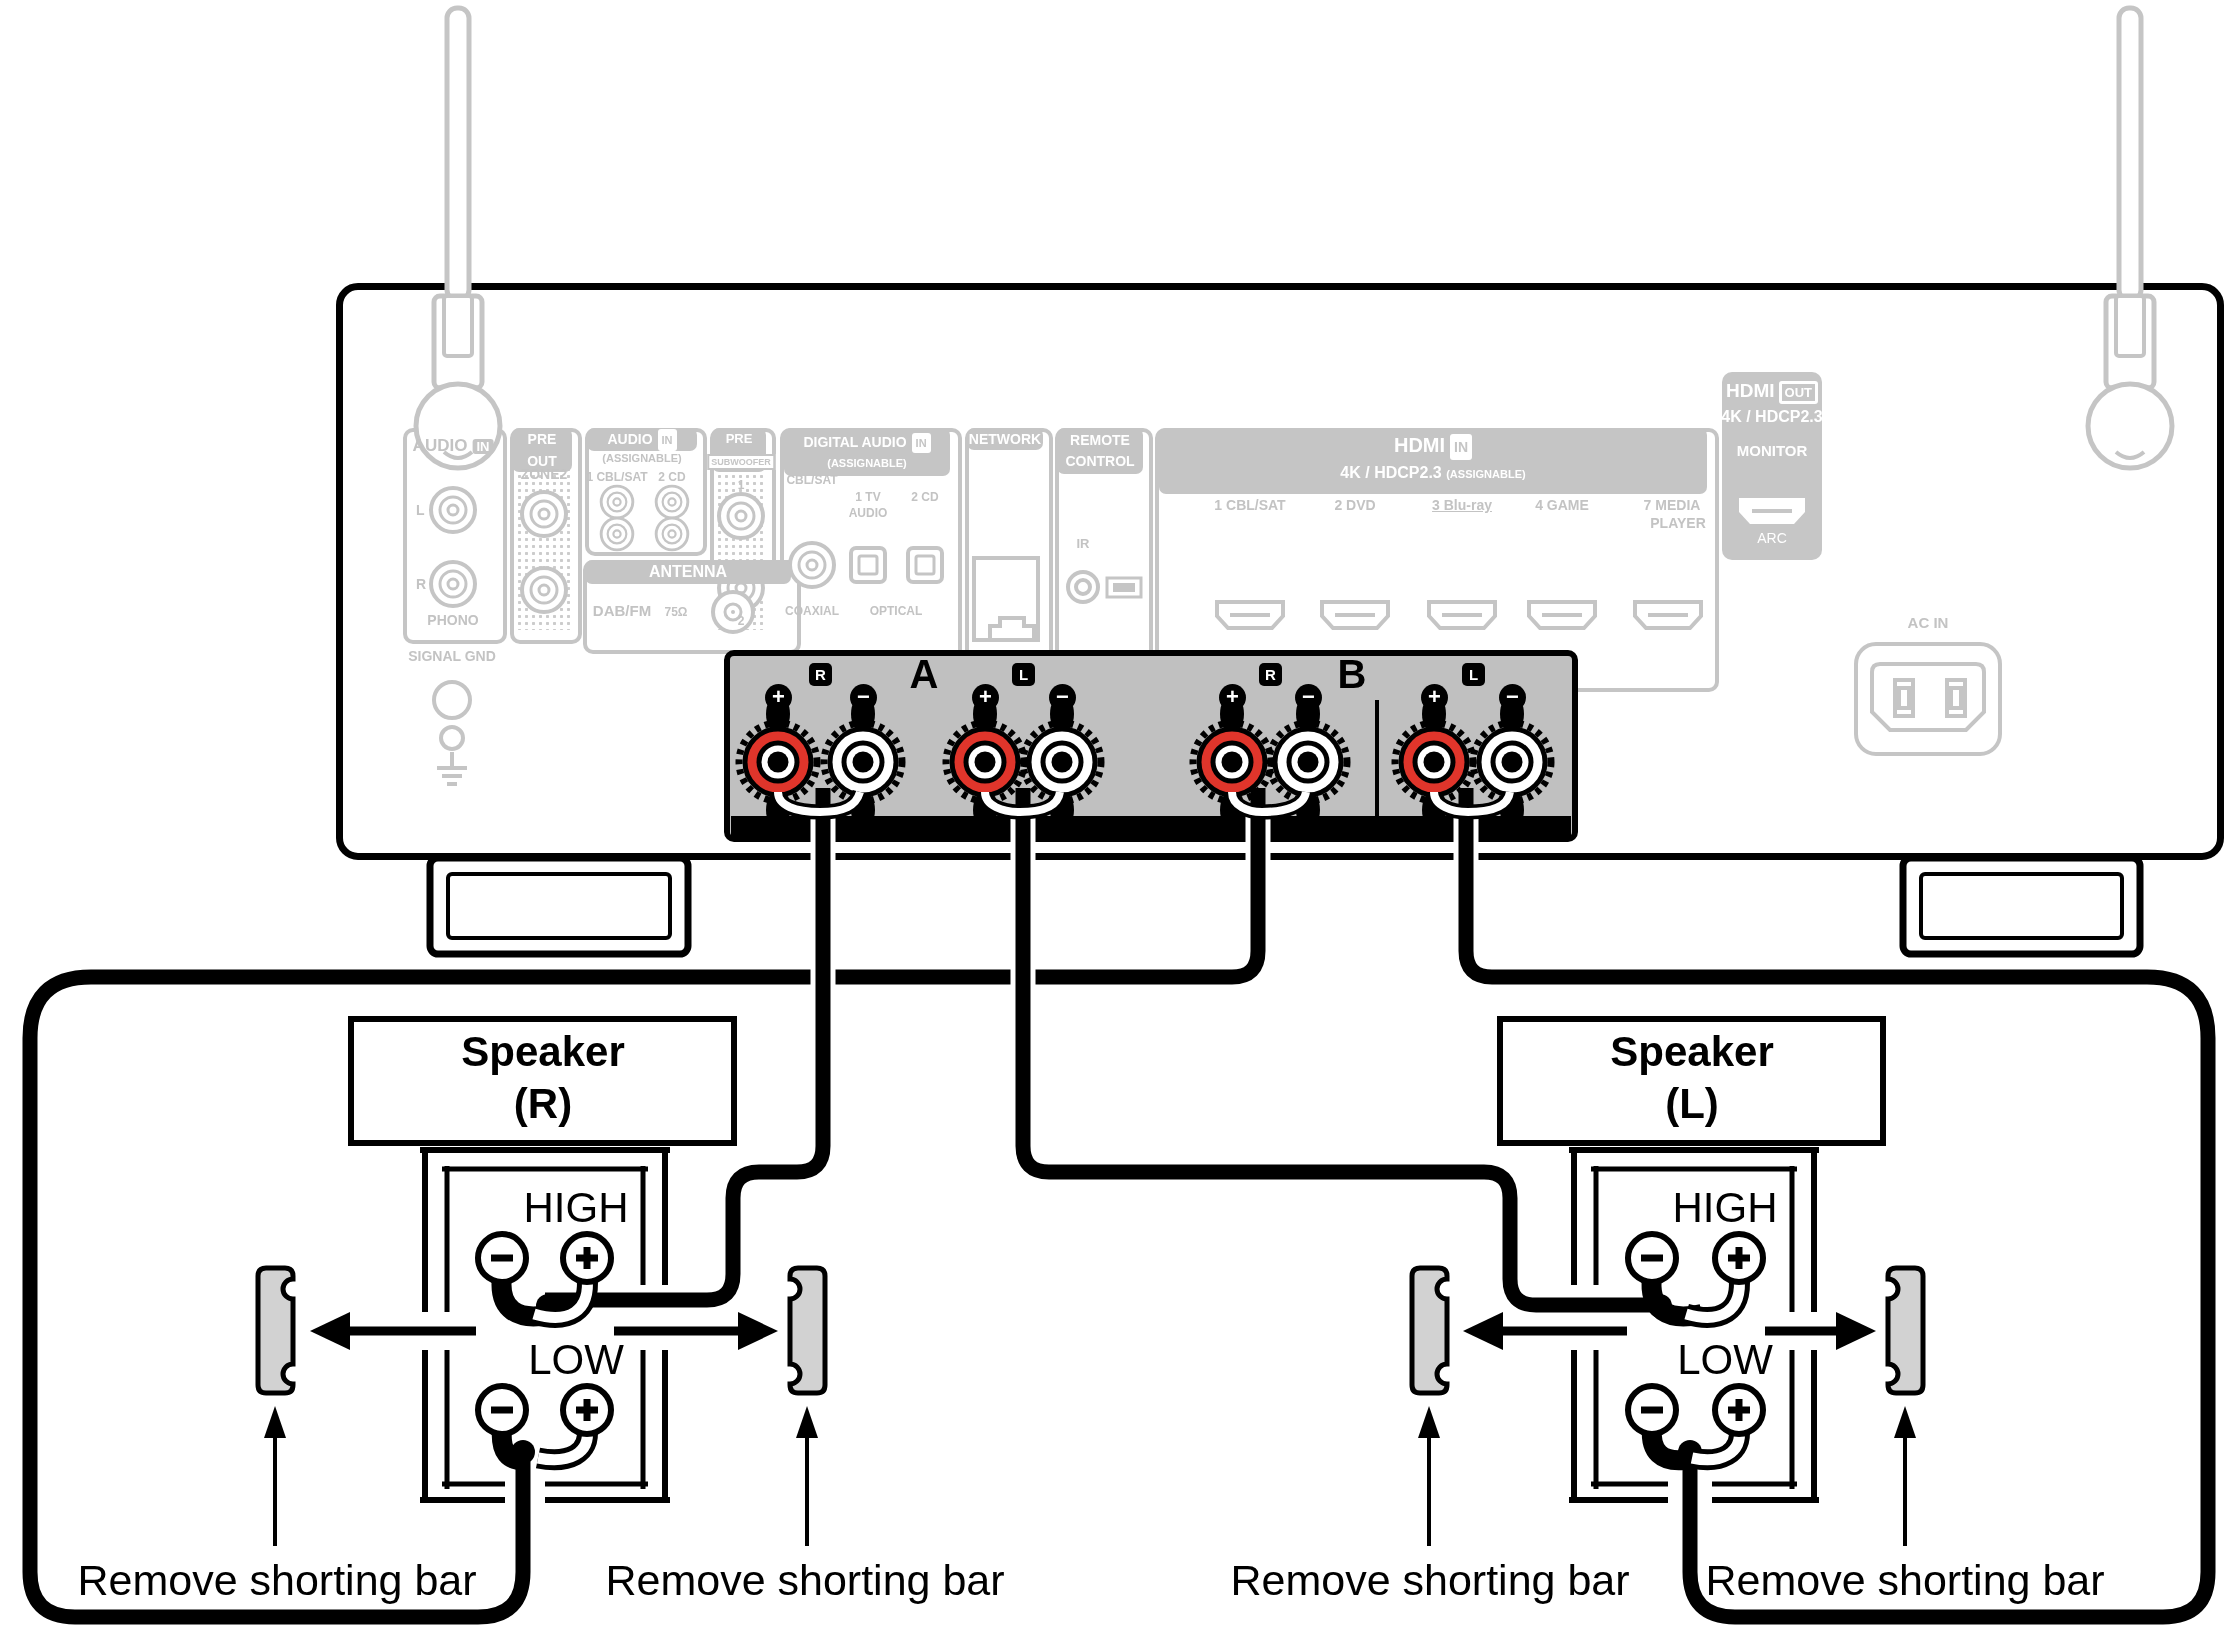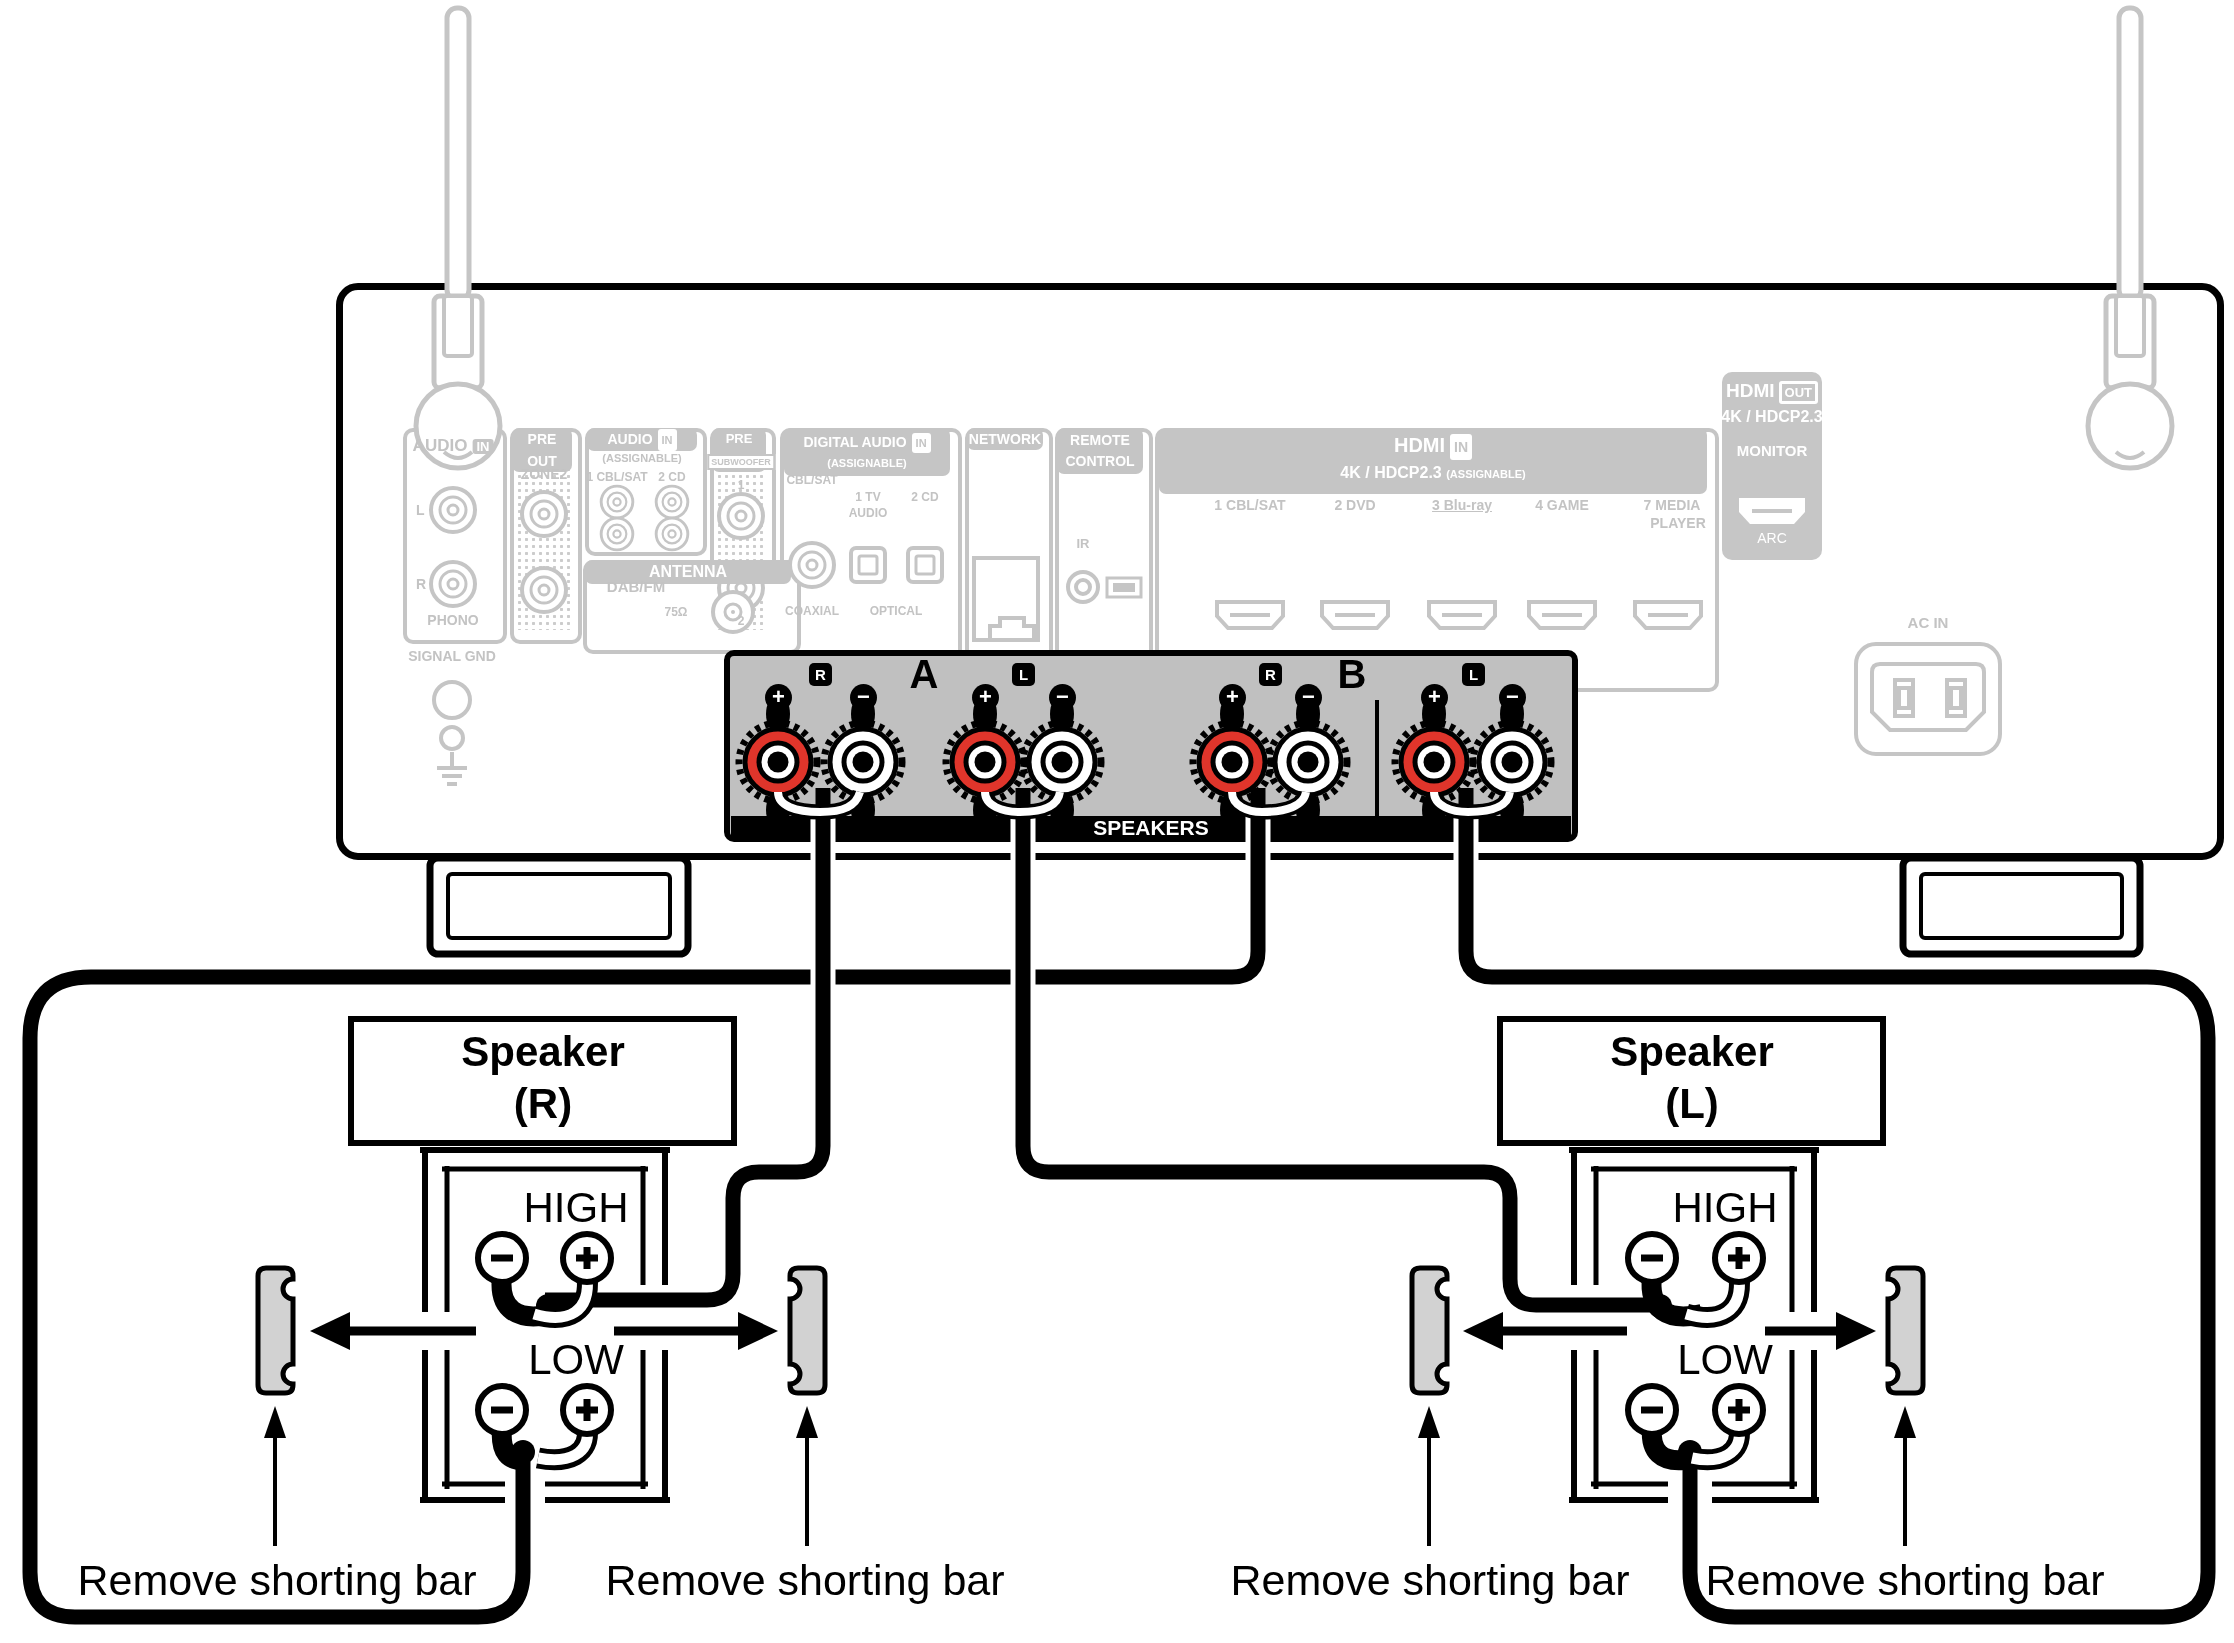--- a/index.html
+++ b/index.html
@@ -364,40 +364,39 @@
   <div class="t f ctr" style="left:1562px;top:497px;font-size:14px;">4 GAME</div>
   <div class="t f ctr" style="left:1672px;top:497px;font-size:14px;">7 MEDIA</div>
   <div class="t f ctr" style="left:1678px;top:515px;font-size:14px;">PLAYER</div>
 
   <div class="t ctr" style="left:1772px;top:380px;font-size:19px;font-weight:bold;color:#fff;"><span>HDMI</span><span class="outb" style="font-size:13px;">OUT</span></div>
   <div class="t ctr" style="left:1772px;top:408px;font-size:16px;font-weight:bold;color:#fff;">4K / HDCP2.3</div>
   <div class="t ctr" style="left:1772px;top:442px;font-size:15px;font-weight:bold;color:#fff;">MONITOR</div>
   <div class="t ctr" style="left:1772px;top:530px;font-size:14px;font-weight:normal;color:#fff;">ARC</div>
 
   <div class="fbar" style="left:585px;top:560px;width:206px;font-size:16px;line-height:24px;"><span>ANTENNA</span></div>
-  <div class="t f ctr" style="left:622px;top:578px;font-size:15px;padding-left:28px;">DAB/FM</div>
+  <div class="t f ctr" style="left:622px;top:602px;font-size:15px;">DAB/FM</div>
   <div class="t f ctr" style="left:676px;top:605px;font-size:12px;">75Ω</div>
 
   <div class="t f ctr" style="left:1928px;top:614px;font-size:15px;">AC IN</div>
 
   <div class="t ctr" style="left:924px;top:652px;font-size:40px;font-weight:bold;">A</div>
   <div class="t ctr" style="left:1352px;top:652px;font-size:40px;font-weight:bold;">B</div>
   <div class="abbadge" style="left:809px;top:663px;">R</div>
   <div class="abbadge" style="left:1012px;top:663px;">L</div>
   <div class="abbadge" style="left:1259px;top:663px;">R</div>
   <div class="abbadge" style="left:1462px;top:663px;">L</div>
   <div class="sign" style="left:765px;top:684px;">+</div>
   <div class="sign" style="left:850px;top:684px;">−</div>
   <div class="sign" style="left:972px;top:684px;">+</div>
   <div class="sign" style="left:1049px;top:684px;">−</div>
   <div class="sign" style="left:1219px;top:684px;">+</div>
   <div class="sign" style="left:1295px;top:684px;">−</div>
   <div class="sign" style="left:1421px;top:684px;">+</div>
   <div class="sign" style="left:1499px;top:684px;">−</div>
-  <div class="t" style="left:731px;top:816px;width:840px;height:23px;color:#fff;font-weight:bold;font-size:21px;line-height:23px;text-align:center;">SPEAKERS</div>
 
   <div class="t ctr big" style="left:543px;top:1026px;">
     <div>Speaker</div>
       <div>(R)</div>
   </div>
   <div class="t ctr big" style="left:1692px;top:1026px;">
     <div>Speaker</div>
       <div>(L)</div>
   </div>
   <div class="t ctr hl" style="left:545px;top:1184px;">HIGH</div>

